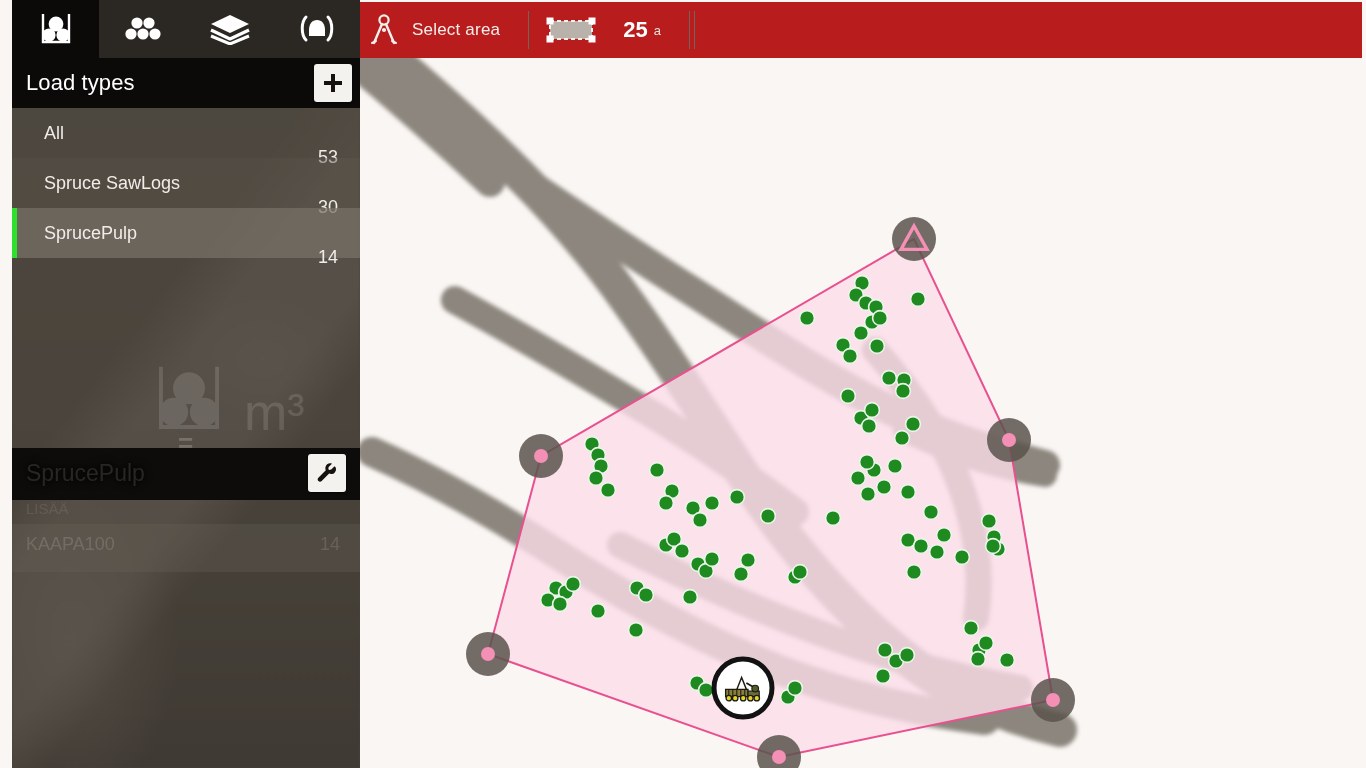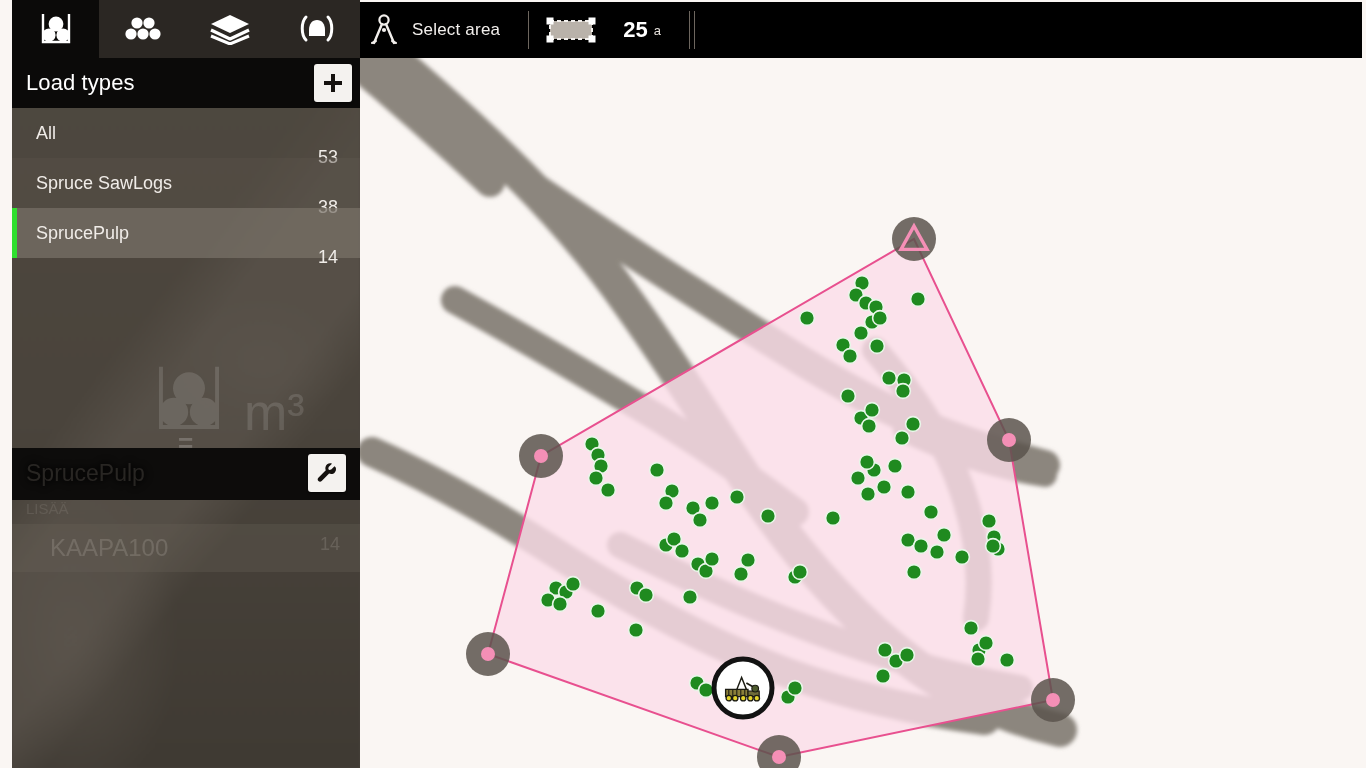--- a/index.html
+++ b/index.html
@@ -17,21 +17,21 @@
     width: 1018px; height: 768px;
     background: #faf6f3;
     overflow: hidden;
   }
   #map-svg { position: absolute; left: 0; top: 0; }
 
   
   #toolbar {
     position: absolute; left: 356px; top: 2px;
     width: 1006px; height: 56px;
-    background: #000000;
+    background: #b91c1c;
     display: flex; align-items: center;
     color: #fff;
   }
   .tb-sec { display: flex; align-items: center; height: 100%; }
   .tb-div { width: 1px; height: 38px; background: #6d665e; margin: 0 2px; }
   .tb-icon { width: 56px; display: flex; align-items: center; justify-content: center; }
   .tb-label {
     font-size: 17px; color: #f2efec; letter-spacing: .2px; white-space: nowrap;
   }
   .tb-val { font-size: 22px; font-weight: bold; color: #fff; margin-left: 24px; }
@@ -101,21 +101,21 @@
     background: rgba(78,72,64,.55);
     cursor: pointer;
   }
   .sb-row.alt { background: rgba(88,81,73,.45); }
   .sb-row.selected { background: rgba(120,113,104,.72); }
   .sb-row .bar {
     position: absolute; left: 0; top: 0; width: 5px; height: 100%;
     background: transparent;
   }
   .sb-row.selected .bar { background: #2ee02e; }
-  .sb-row .lbl { padding-left: 24px; flex: 1; }
+  .sb-row .lbl { padding-left: 32px; flex: 1; }
   .sb-row .cnt { padding-right: 22px; font-size: 18px; margin-top: 48px; }
 
   
   #sb-fade {
     position: absolute; left: 0; top: 262px; width: 348px; height: 506px;
     z-index: 4; overflow: hidden;
   }
   #fade-bigicon {
     position: absolute; left: 138px; top: 96px;
     opacity: .13;
@@ -148,21 +148,21 @@
   #fade-sub1 {
     position: absolute; left: 14px; top: 238px;
     font-size: 15px; color: #9a948c; opacity: .22;
   }
   #fade-row2 {
     position: absolute; left: 0; top: 262px; width: 348px; height: 48px;
     background: rgba(105,98,89,.30);
   }
   #fade-sub2 {
     position: absolute; left: 14px; top: 272px;
-    font-size: 24px; color: #cfc9c1; opacity: .20; margin-left: 24px;
+    font-size: 18px; color: #cfc9c1; opacity: .20;
   }
   #fade-sub2b {
     position: absolute; right: 20px; top: 272px;
     font-size: 18px; color: #cfc9c1; opacity: .18;
   }
 </style>
 </head>
 <body>
 
 <div id="app">
@@ -427,21 +427,21 @@
 
     <div id="sb-list">
         <div class="sb-row">
           <span class="bar"></span>
           <span class="lbl">All</span>
           <span class="cnt">53</span>
         </div>
         <div class="sb-row alt">
           <span class="bar"></span>
           <span class="lbl">Spruce SawLogs</span>
-          <span class="cnt">38</span>
+          <span class="cnt">30</span>
         </div>
         <div class="sb-row selected">
           <span class="bar"></span>
           <span class="lbl">SprucePulp</span>
           <span class="cnt">14</span>
         </div>
       </div>
 
     <div id="sb-fade">
       <div id="fade-bigicon">

